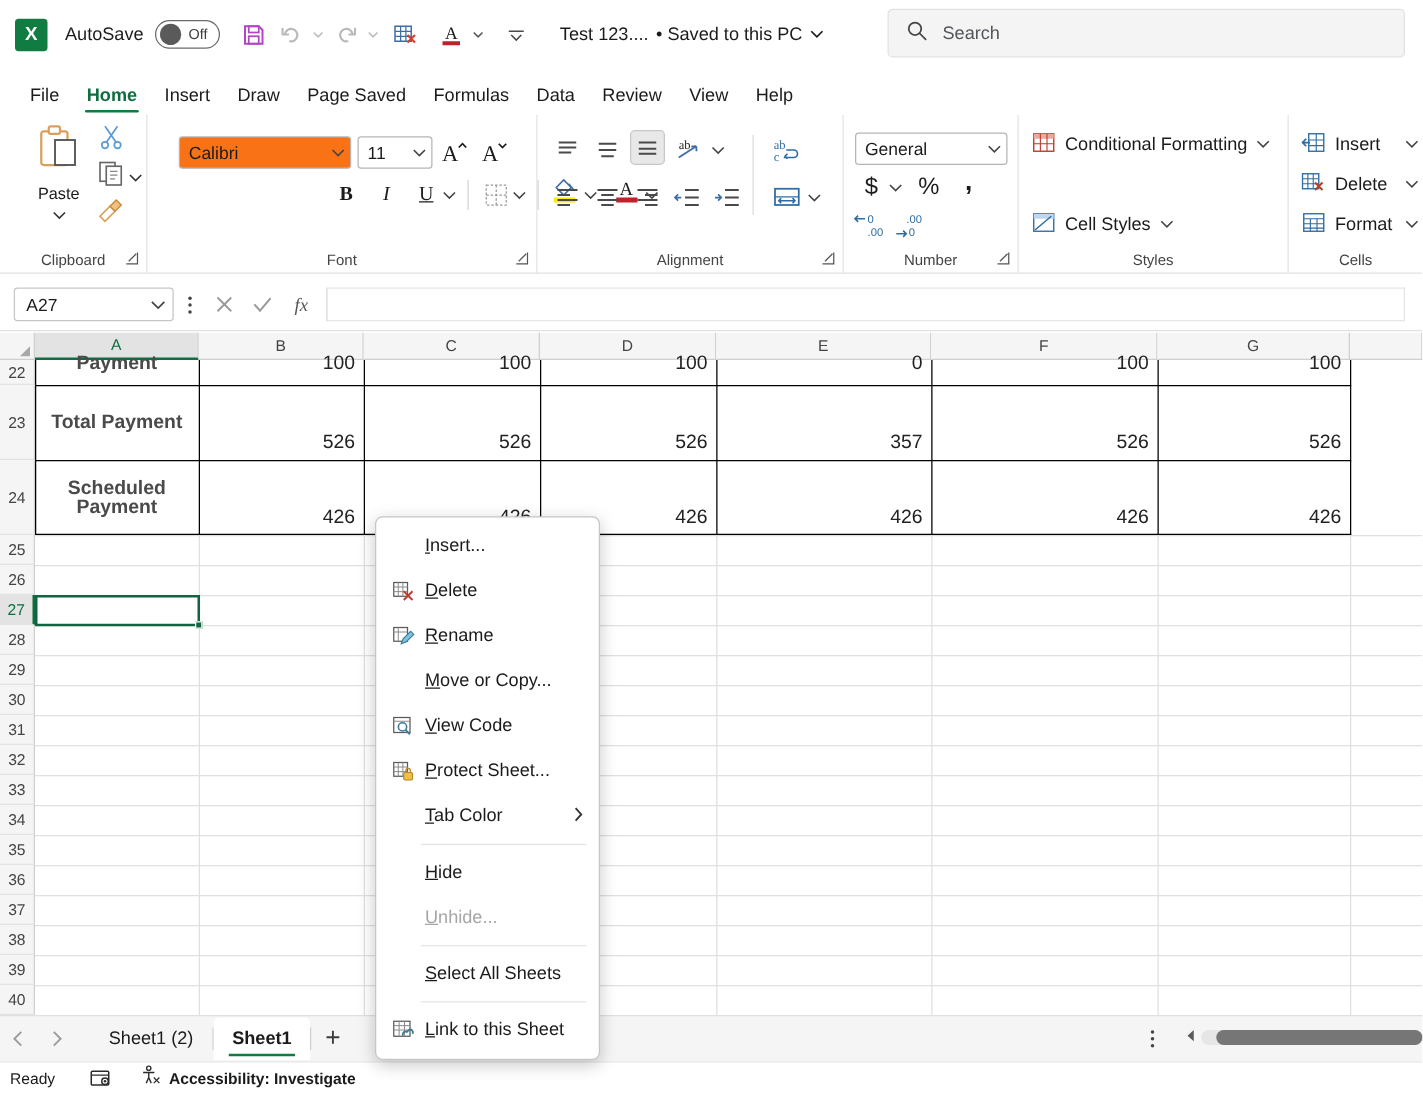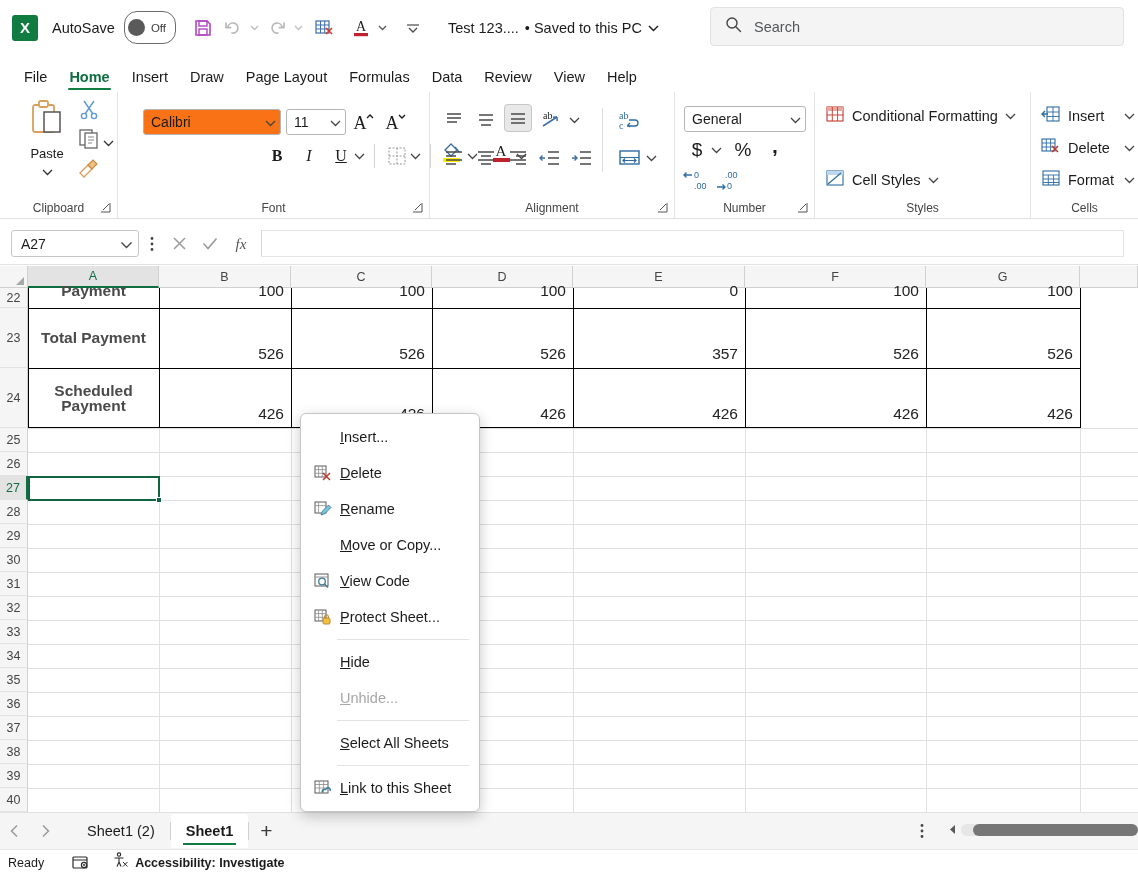--- a/index.html
+++ b/index.html
@@ -21,21 +21,21 @@
   }
   .excel-logo {
     width: 26px; height: 26px; margin-left: 12px; margin-right: 14px;
     background: #107c41; border-radius: 3px;
     display: flex; align-items: center; justify-content: center;
     color: #fff; font-size: 15px; font-weight: bold;
     font-family: "Liberation Sans", sans-serif;
   }
   .autosave-label { font-size: 14.5px; color: #1b1b1b; margin-right: 9px; }
   .toggle {
-    width: 52px; height: 33px; border-radius: 13px;
+    width: 52px; height: 23px; border-radius: 13px;
     border: 1px solid #6b6b6b; background: #fff;
     display: flex; align-items: center; padding: 0 3px;
     cursor: pointer; margin-right: 12px;
   }
   .toggle .knob { width: 17px; height: 17px; border-radius: 50%; background: #5a5a5a; }
   .toggle .tgl-text { font-size: 11.5px; color: #3b3b3b; margin-left: 6px; }
 
   .tb-icon {
     width: 30px; height: 30px; display: flex; align-items: center; justify-content: center;
     cursor: pointer; position: relative;
@@ -368,21 +368,21 @@
       </span>
       <span class="ph">Search</span>
     </div>
   </div>
 
   <div class="ribbon-tabs">
     <div class="rtab">File</div>
     <div class="rtab active">Home</div>
     <div class="rtab">Insert</div>
     <div class="rtab">Draw</div>
-    <div class="rtab">Page Layout</div>
+    <div class="rtab">Page Saved</div>
     <div class="rtab">Formulas</div>
     <div class="rtab">Data</div>
     <div class="rtab">Review</div>
     <div class="rtab">View</div>
     <div class="rtab">Help</div>
   </div>
 
   <div class="ribbon">
 
     <div class="rgroup g-clipboard">
@@ -914,20 +914,29 @@
       <span class="cicon">
         <svg width="18" height="18" viewBox="0 0 18 18">
             <rect x="1" y="2" width="11" height="11" fill="#fff" stroke="#5b5b5b" stroke-width="1"></rect>
             <path d="M1 5.6h11M1 9.3h11M4.6 2v11M8.3 2v11" stroke="#8a8a8a" stroke-width="0.8"></path>
             <rect x="9" y="10" width="7" height="6" rx="1" fill="#f0c040" stroke="#b9862a" stroke-width="0.9"></rect>
             <path d="M10.7 10V8.5a1.8 1.8 0 0 1 3.6 0V10" fill="none" stroke="#b9862a" stroke-width="1.1"></path>
           </svg>
       </span>
       <span class="ctext"><span class="uline">P</span>rotect Sheet...</span>
     </div>
+    <div class="ctxitem">
+      <span class="cicon"></span>
+      <span class="ctext"><span class="uline">T</span>ab Color</span>
+      <span class="submark">
+        <svg width="8" height="13" viewBox="0 0 8 13">
+            <path d="M1.5 1.5L6 6.5L1.5 11.5" fill="none" stroke="#333" stroke-width="1.5"></path>
+          </svg>
+      </span>
+    </div>
     <div class="ctxsep"></div>
     <div class="ctxitem">
       <span class="cicon"></span>
       <span class="ctext"><span class="uline">H</span>ide</span>
     </div>
     <div class="ctxitem disabled">
       <span class="cicon"></span>
       <span class="ctext"><span class="uline">U</span>nhide...</span>
     </div>
     <div class="ctxsep"></div>

